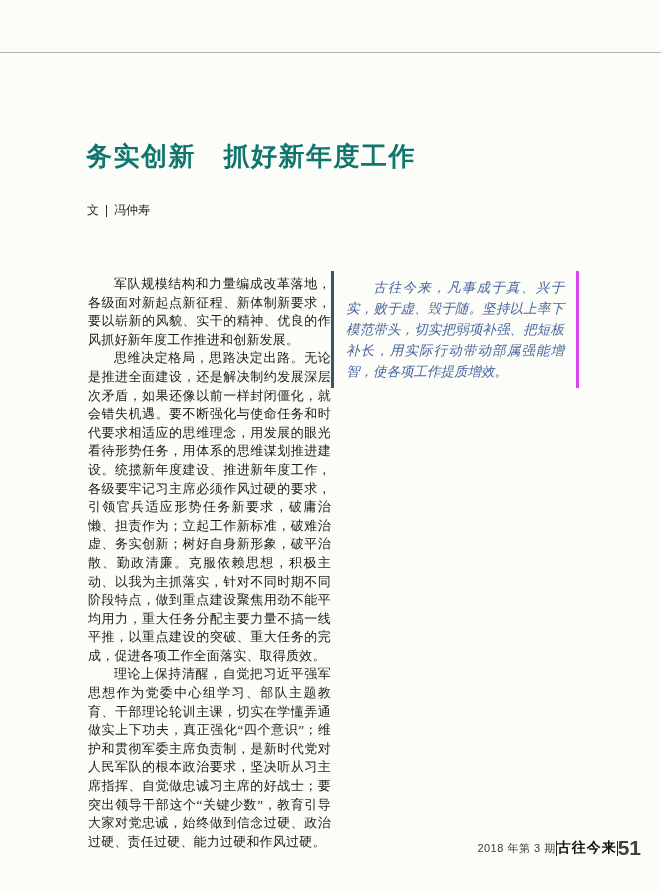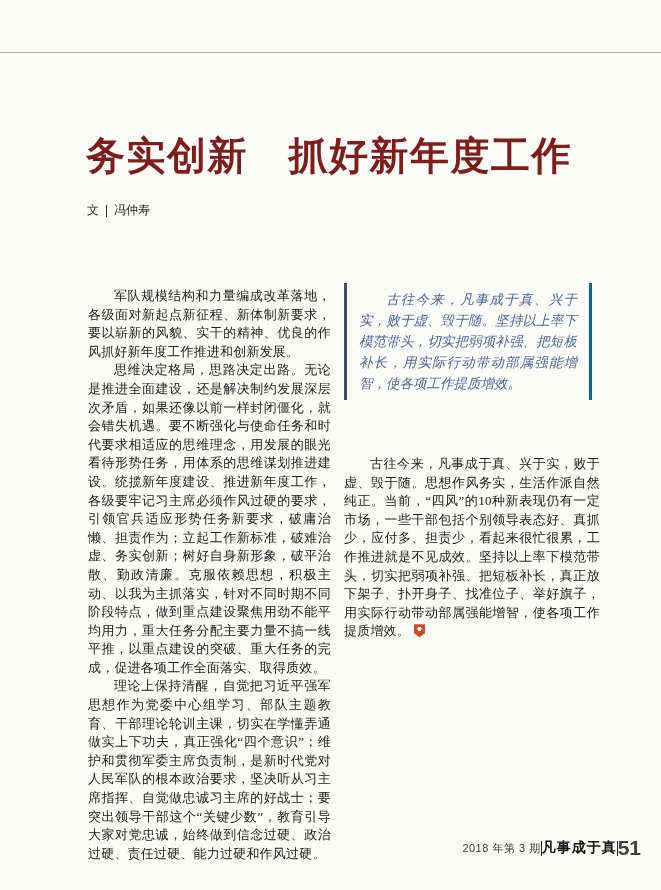--- a/index.html
+++ b/index.html
@@ -8,43 +8,43 @@
     background:#fcfcf9;
     font-family:"Liberation Serif","DejaVu Serif",serif;
     color:#1b1b1b;
   }
   .page{position:absolute;inset:0;}
   .top-edge{position:absolute;top:52px;left:0;width:661px;height:1px;background:#b3b3ae;}
 
   .title{
     position:absolute;left:86px;top:136px;width:520px;
     font-family:"Liberation Sans","DejaVu Sans",sans-serif;
-    font-weight:bold;font-size:39px;line-height:40px;
-    color:#7f1d1d;letter-spacing:1.5px;white-space:nowrap;
+    font-weight:bold;font-size:26px;line-height:40px;
+    color:#0f766e;letter-spacing:1.5px;white-space:nowrap;
   }
   .byline{
     position:absolute;left:87px;top:202px;
     display:flex;align-items:center;gap:7px;
     font-size:12px;color:#242424;
   }
   .byline-sep{width:1px;height:12px;background:#333;}
 
   .columns{
-    position:absolute;left:88px;top:287px;width:512px;
-    display:flex;gap:13px;justify-content:flex-end;
+    position:absolute;left:88px;top:275px;width:512px;
+    display:flex;
   }
   .col-left{width:243px;}
   .col-right{width:256px;}
   .para{
     margin:0;font-size:13px;line-height:18.6px;
     text-align:justify;text-indent:2em;letter-spacing:0.2px;
   }
   .quote{
     margin:-4px 8px 55px 0;
-    border-left:3px solid #3a526e;border-right:3px solid #0369a1;
+    border-left:3px solid #3a526e;border-right:3px solid #d946ef;
     padding:6px 12px;
     color:#47659c;font-size:13.5px;line-height:21px;
     text-align:justify;font-style:italic;
   }
   .quote-text{display:block;text-indent:2em;}
   .endmark{
     display:inline-block;width:11px;height:13px;margin-left:4px;
     vertical-align:-2px;
     background:radial-gradient(circle at 50% 38%, #ffffff 0 1.8px, #d14a2a 2.4px);
     clip-path:polygon(0 0,100% 0,100% 68%,50% 100%,0 68%);
@@ -80,26 +80,25 @@
     <div class="col-left">
       <p class="para">军队规模结构和力量编成改革落地，各级面对新起点新征程、新体制新要求，要以崭新的风貌、实干的精神、优良的作风抓好新年度工作推进和创新发展。</p>
       <p class="para">思维决定格局，思路决定出路。无论是推进全面建设，还是解决制约发展深层次矛盾，如果还像以前一样封闭僵化，就会错失机遇。要不断强化与使命任务和时代要求相适应的思维理念，用发展的眼光看待形势任务，用体系的思维谋划推进建设。统揽新年度建设、推进新年度工作，各级要牢记习主席必须作风过硬的要求，引领官兵适应形势任务新要求，破庸治懒、担责作为；立起工作新标准，破难治虚、务实创新；树好自身新形象，破平治散、勤政清廉。克服依赖思想，积极主动、以我为主抓落实，针对不同时期不同阶段特点，做到重点建设聚焦用劲不能平均用力，重大任务分配主要力量不搞一线平推，以重点建设的突破、重大任务的完成，促进各项工作全面落实、取得质效。</p>
       <p class="para">理论上保持清醒，自觉把习近平强军思想作为党委中心组学习、部队主题教育、干部理论轮训主课，切实在学懂弄通做实上下功夫，真正强化“四个意识”；维护和贯彻军委主席负责制，是新时代党对人民军队的根本政治要求，坚决听从习主席指挥、自觉做忠诚习主席的好战士；要突出领导干部这个“关键少数”，教育引导大家对党忠诚，始终做到信念过硬、政治过硬、责任过硬、能力过硬和作风过硬。</p>
     </div>
 
     <div class="col-right">
       <div class="quote">
         <span class="quote-text">古往今来，凡事成于真、兴于实，败于虚、毁于随。坚持以上率下模范带头，切实把弱项补强、把短板补长，用实际行动带动部属强能增智，使各项工作提质增效。</span>
       </div>
-      <p class="para"><span>古往今来，凡事成于真、兴于实，败于虚、毁于随。思想作风务实，生活作派自然纯正。当前，“四风”的10种新表现仍有一定市场，一些干部包括个别领导表态好、真抓少，应付多、担责少，看起来很忙很累，工作推进就是不见成效。坚持以上率下模范带头，切实把弱项补强、把短板补长，真正放下架子、扑开身子、找准位子、举好旗子，用实际行动带动部属强能增智，使各项工作提质增效。</span><span class="endmark"></span></p>
     </div>
 
   </div>
 
   <div class="footer">
     <span class="f-issue">2018 年第 3 期</span>
     <span class="f-sep"></span>
-    <span class="f-journal">凡事成于真</span>
+    <span class="f-journal">古往今来</span>
     <span class="f-sep"></span>
     <span class="f-page">51</span>
   </div>
 
 </div>
 
 </body></html>

